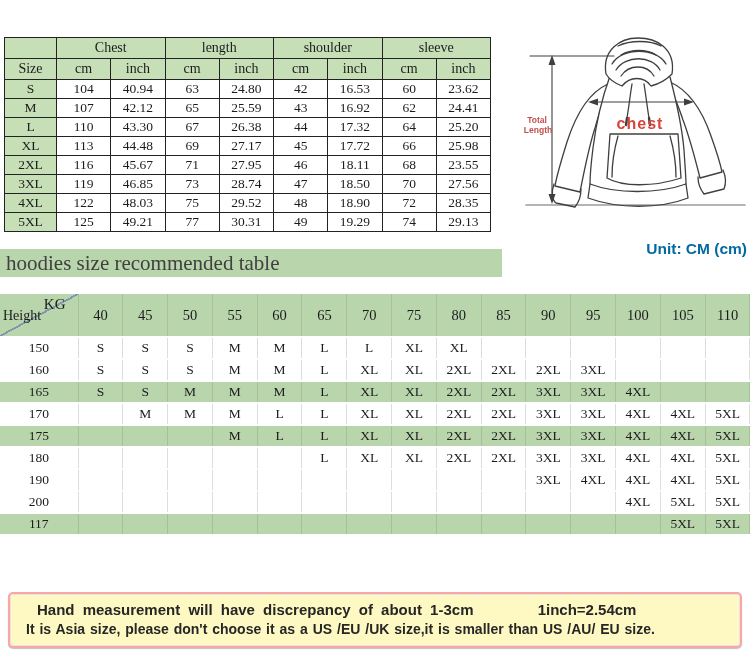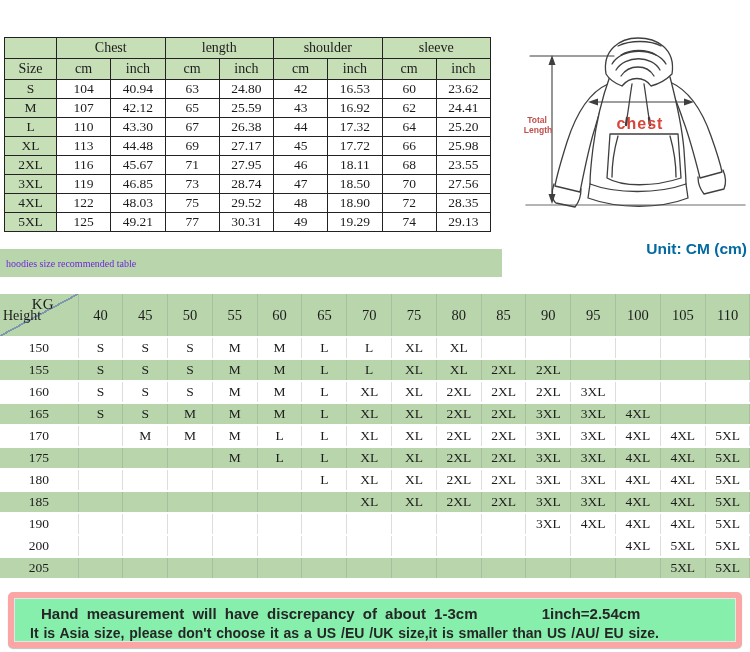--- a/index.html
+++ b/index.html
@@ -17,42 +17,42 @@
                       background:#fff;overflow:hidden;white-space:nowrap;}
   table.size-table tr.hdr td{height:20px;font-size:14px;}
   table.size-table td.g{background:var(--green-light,#c6dfb6);}
 
   
   .figure{position:absolute;left:524px;top:26px;width:226px;height:214px;}
 
   
   .strip{position:absolute;left:0;top:249px;width:502px;height:28px;
          background:var(--green-band,#b9d5ac);display:flex;align-items:center;}
-  .strip span{padding-left:6px;font-size:10px;color:#6d28d9;}
+  .strip span{padding-left:6px;font-size:21px;color:#404040;}
   .unit{position:absolute;top:240px;right:3px;font-family:"Liberation Sans",sans-serif;
         font-weight:bold;font-size:15.5px;color:#0369a1;}
 
   
   table.reco{position:absolute;left:0;top:294px;width:750px;table-layout:fixed;
              border-collapse:collapse;font-size:13.5px;}
   table.reco th,table.reco td{font-weight:normal;text-align:center;padding:0;}
   table.reco thead th{height:42px;background:var(--green-band,#b9d5ac);font-size:14.5px;
                       border-right:1px solid rgba(120,130,120,.25);}
   table.reco thead th.corner{position:relative;
       background-image:linear-gradient(to bottom right,transparent 48.8%,#7d97ad 48.8%,#7d97ad 51.2%,transparent 51.2%),
                        linear-gradient(var(--green-band,#b9d5ac),var(--green-band,#b9d5ac));}
-  .corner .kg{position:absolute;top:2px;right:24px;font-size:15px;}
+  .corner .kg{position:absolute;top:2px;right:12px;font-size:15px;}
   .corner .hgt{position:absolute;bottom:12px;left:3px;font-size:14px;}
   table.reco tbody td,table.reco tbody th{height:20px;border-top:2px solid #fff;
       border-right:1px solid rgba(125,135,125,.28);background:#fff;}
   table.reco tbody tr.alt td,table.reco tbody tr.alt th{background:var(--green-band,#b9d5ac);}
 
   
   .note{position:absolute;left:8px;top:592px;width:734px;height:56px;box-sizing:border-box;
-        background:#86efac;border:6px solid #fca5a5;border-radius:5px;
+        background:#fef9c3;border:2px solid #fca5a5;border-radius:5px;
         box-shadow:inset 0 0 0 1px #e3e6e7,0 1px 1px rgba(0,0,0,.25);
         font-family:"Liberation Sans","DejaVu Sans",sans-serif;font-weight:bold;color:#262626;}
   .note .l1{padding:7px 0 0 27px;font-size:15px;word-spacing:4px;white-space:nowrap;}
   .note .l1 .inch{margin-left:56px;word-spacing:1px;}
   .note .l2{padding:3px 1px 0 16px;font-size:14px;word-spacing:1px;white-space:nowrap;}
 </style>
 </head>
 <body>
 
 <div class="page">
@@ -261,38 +261,20 @@
           <td>L</td>
           <td>XL</td>
           <td>XL</td>
           <td></td>
           <td></td>
           <td></td>
           <td></td>
           <td></td>
           <td></td>
         </tr>
-        <tr class="alt">
-          <th>155</th>
-          <td>S</td>
-          <td>S</td>
-          <td>S</td>
-          <td>M</td>
-          <td>M</td>
-          <td>L</td>
-          <td>L</td>
-          <td>XL</td>
-          <td>XL</td>
-          <td>2XL</td>
-          <td>2XL</td>
-          <td></td>
-          <td></td>
-          <td></td>
-          <td></td>
-        </tr>
         <tr>
           <th>160</th>
           <td>S</td>
           <td>S</td>
           <td>S</td>
           <td>M</td>
           <td>M</td>
           <td>L</td>
           <td>XL</td>
           <td>XL</td>
@@ -369,76 +351,58 @@
           <td>XL</td>
           <td>XL</td>
           <td>2XL</td>
           <td>2XL</td>
           <td>3XL</td>
           <td>3XL</td>
           <td>4XL</td>
           <td>4XL</td>
           <td>5XL</td>
         </tr>
+        <tr>
+          <th>190</th>
+          <td></td>
+          <td></td>
+          <td></td>
+          <td></td>
+          <td></td>
+          <td></td>
+          <td></td>
+          <td></td>
+          <td></td>
+          <td></td>
+          <td>3XL</td>
+          <td>4XL</td>
+          <td>4XL</td>
+          <td>4XL</td>
+          <td>5XL</td>
+        </tr>
+        <tr>
+          <th>200</th>
+          <td></td>
+          <td></td>
+          <td></td>
+          <td></td>
+          <td></td>
+          <td></td>
+          <td></td>
+          <td></td>
+          <td></td>
+          <td></td>
+          <td></td>
+          <td></td>
+          <td>4XL</td>
+          <td>5XL</td>
+          <td>5XL</td>
+        </tr>
         <tr class="alt">
-          <th>185</th>
-          <td></td>
-          <td></td>
-          <td></td>
-          <td></td>
-          <td></td>
-          <td></td>
-          <td>XL</td>
-          <td>XL</td>
-          <td>2XL</td>
-          <td>2XL</td>
-          <td>3XL</td>
-          <td>3XL</td>
-          <td>4XL</td>
-          <td>4XL</td>
-          <td>5XL</td>
-        </tr>
-        <tr>
-          <th>190</th>
-          <td></td>
-          <td></td>
-          <td></td>
-          <td></td>
-          <td></td>
-          <td></td>
-          <td></td>
-          <td></td>
-          <td></td>
-          <td></td>
-          <td>3XL</td>
-          <td>4XL</td>
-          <td>4XL</td>
-          <td>4XL</td>
-          <td>5XL</td>
-        </tr>
-        <tr>
-          <th>200</th>
-          <td></td>
-          <td></td>
-          <td></td>
-          <td></td>
-          <td></td>
-          <td></td>
-          <td></td>
-          <td></td>
-          <td></td>
-          <td></td>
-          <td></td>
-          <td></td>
-          <td>4XL</td>
-          <td>5XL</td>
-          <td>5XL</td>
-        </tr>
-        <tr class="alt">
-          <th>205</th>
+          <th>117</th>
           <td></td>
           <td></td>
           <td></td>
           <td></td>
           <td></td>
           <td></td>
           <td></td>
           <td></td>
           <td></td>
           <td></td>

